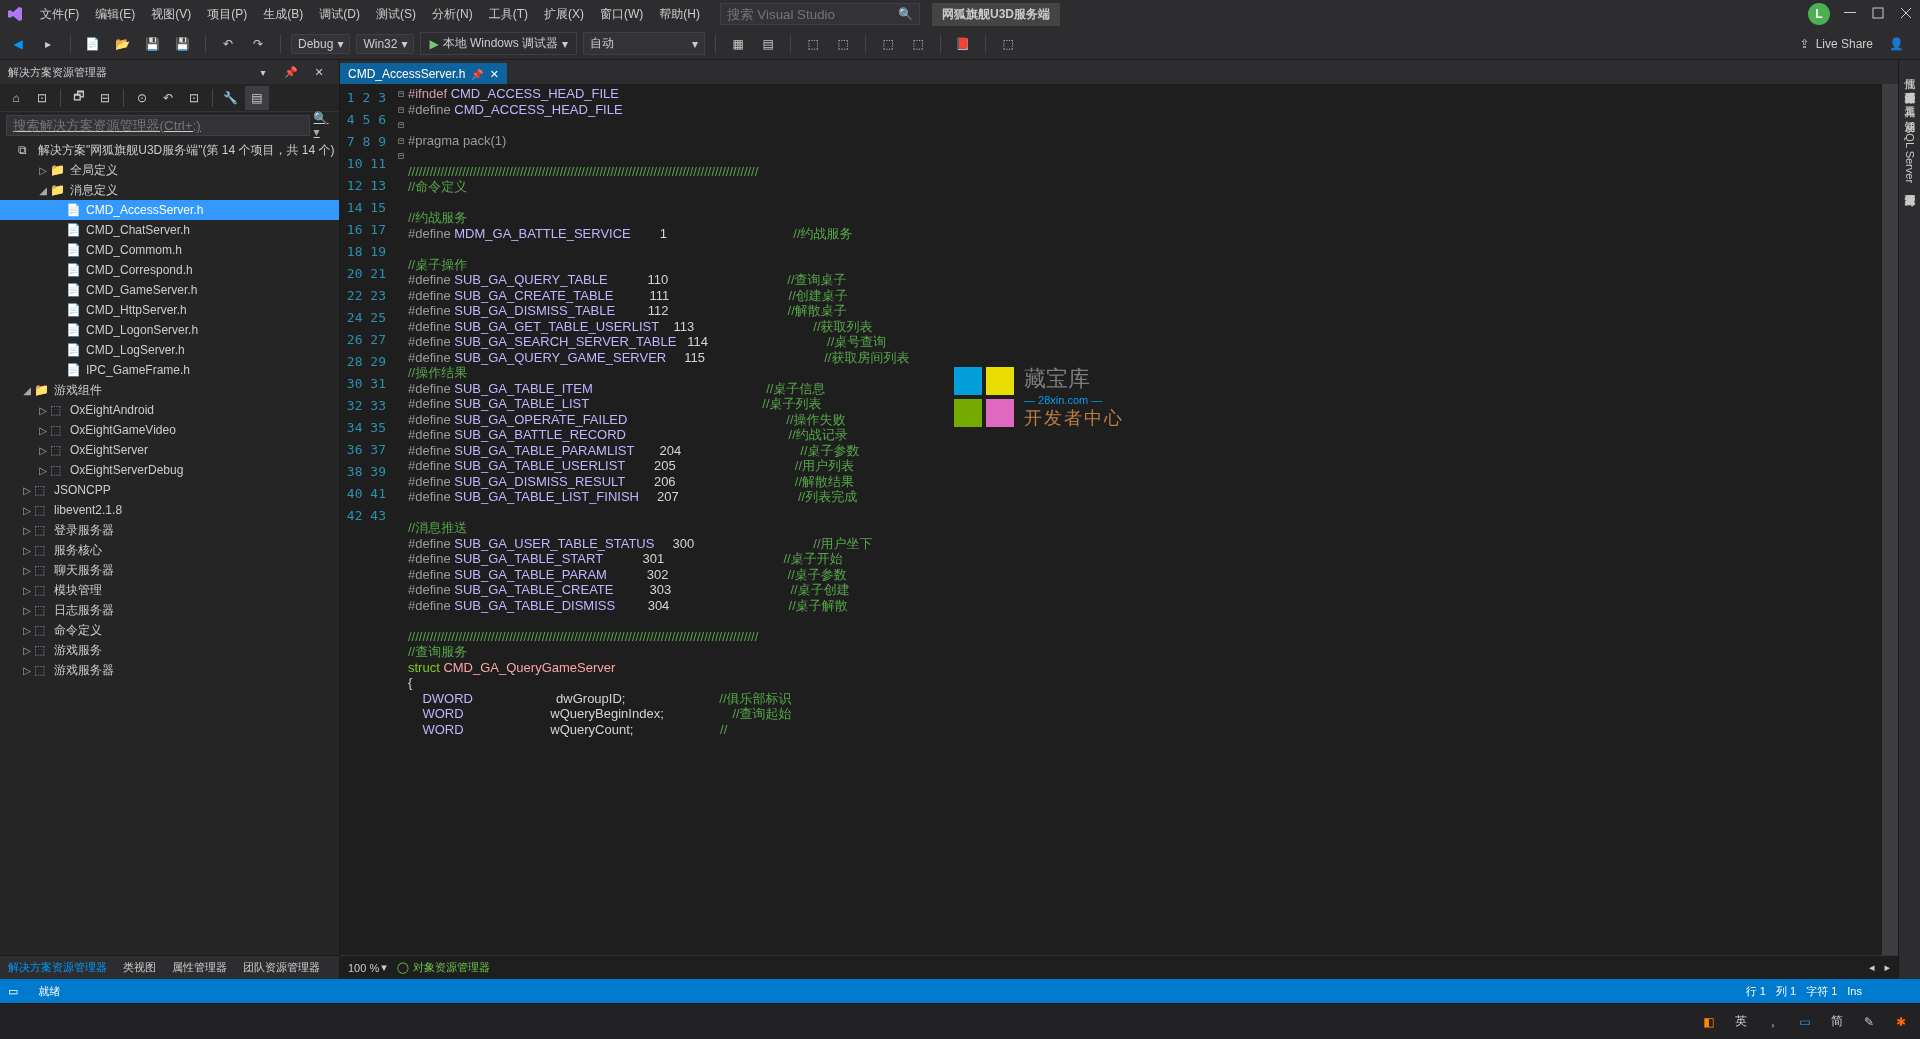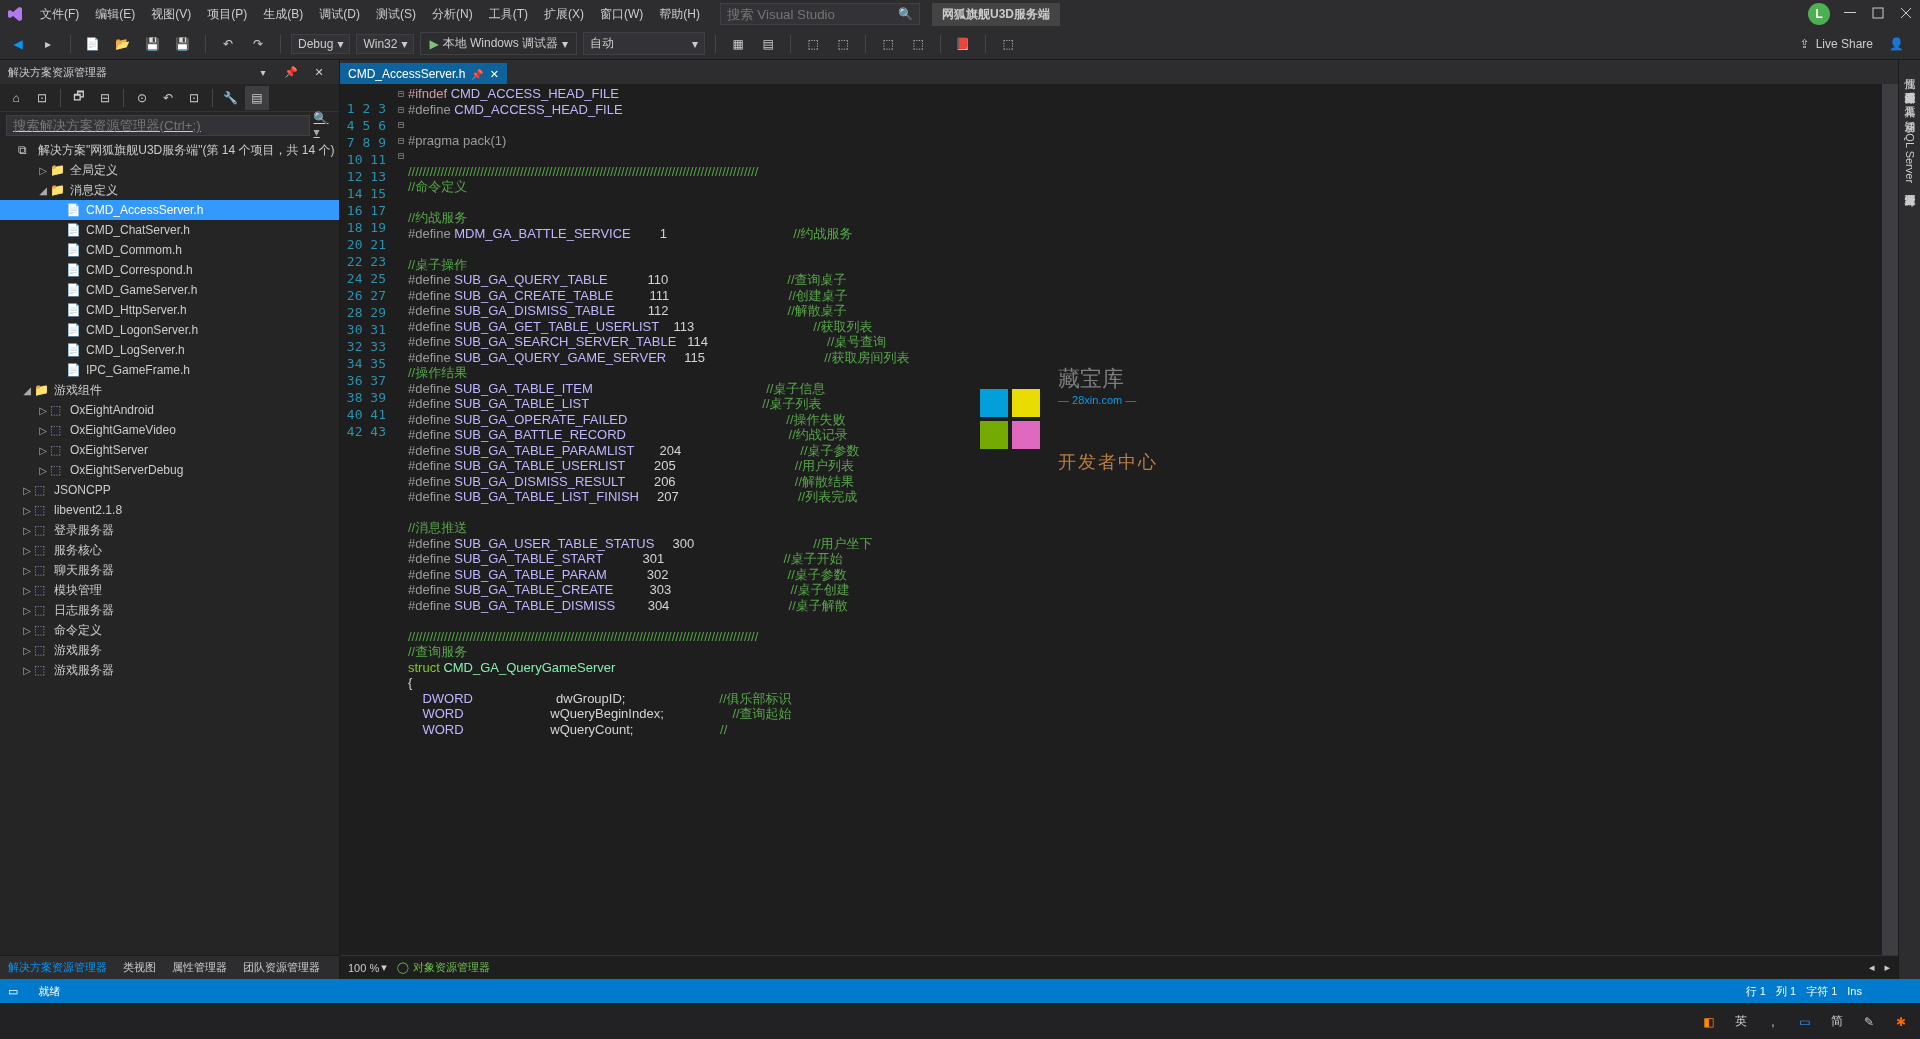--- a/index.html
+++ b/index.html
@@ -38,46 +38,46 @@
 .proj-c { color:#a08cc0; }
 .bottom-tabs { height:24px; background:#2d2d30; display:flex; align-items:center; border-top:1px solid #1b1b1c; font-size:11px; }
 .btab { padding:3px 8px; cursor:pointer; color:#ccc; }
 .btab.active { color:#0097fb; }
 .editor-area { flex:1; display:flex; flex-direction:column; background:#1e1e1e; position:relative; }
 .tabbar { height:24px; background:#2d2d30; display:flex; align-items:flex-end; }
 .tab { background:#0e639c; color:#fff; padding:3px 8px; display:flex; align-items:center; gap:6px; font-size:12px; border-top:1px solid #0e639c; }
 .tab .pin { font-size:10px; }
 .tab .close { font-size:11px; cursor:pointer; }
 .code-wrap { flex:1; display:flex; overflow:hidden; position:relative; }
-.gutter { width:54px; background:#1e1e1e; color:#2b91af; text-align:right; padding:16px 8px 2px 2px; font-family:Consolas,monospace; font-size:13px; line-height:17px; }
+.gutter { width:54px; background:#1e1e1e; color:#2b91af; text-align:right; padding:3px 8px 2px 2px; font-family:Consolas,monospace; font-size:13px; line-height:22px; }
 .foldcol { width:14px; background:#1e1e1e; padding-top:2px; font-family:Consolas,monospace; font-size:10px; line-height:15.5px; color:#888; text-align:center; }
 .code { flex:1; font-family:Consolas,monospace; font-size:13px; line-height:15.5px; padding:2px 0 2px 0; white-space:pre; color:#dcdcaa; overflow:hidden; }
 .c-pp { color:#9b9b9b; }
 .c-ppk { color:#cd9ea8; }
 .c-mac { color:#beb7ff; }
 .c-cm { color:#57a64a; }
 .c-kw { color:#84cc16; }
-.c-id { color:#86efac;margin-top:13px; }
+.c-id { color:#fca5a5;margin-top:13px; }
 .c-plain { color:#d4d4d4; }
 .editor-status { height:24px; background:#1e1e1e; border-top:1px solid #333; display:flex; align-items:center; padding:0 8px; gap:10px; font-size:11px; }
 .zoom { display:flex; align-items:center; gap:2px; }
 .noissue { color:#6cc04a; display:flex; align-items:center; gap:4px; }
 .editor-scroll { width:16px; background:#3e3e42; }
 .right-rail { width:22px; background:#2d2d30; border-left:1px solid #1b1b1c; display:flex; flex-direction:column; align-items:center; padding-top:4px; gap:2px; }
 .rtab { writing-mode:vertical-rl; padding:6px 2px; font-size:11px; cursor:pointer; color:#ccc; }
 .statusbar { height:24px; background:#007acc; color:#fff; display:flex; align-items:center; padding:0 8px; font-size:11px; gap:20px; }
 .sb-right { margin-left:auto; display:flex; align-items:center; gap:10px; }
 .taskbar { height:36px; background:#222225; border-top:1px solid #111; display:flex; align-items:center; justify-content:flex-end; padding:0 8px; gap:10px; font-size:12px; }
 .taskicon { width:22px; height:22px; display:flex; align-items:center; justify-content:center; cursor:pointer; }
-.watermark { position:absolute; left:640px; top:280px; pointer-events:none; opacity:.9; display:flex; align-items:center; gap:18px; }
+.watermark { position:absolute; left:614px; top:280px; pointer-events:none; opacity:.9; display:flex; align-items:center; gap:10px; }
 .wm-grid { width:60px; height:60px; display:grid; grid-template:1fr 1fr/1fr 1fr; gap:4px; }
 .wm1{background:#00adef}.wm2{background:#fff100}.wm3{background:#7fba00}.wm4{background:#f472d0}
 .wm-txt { font-size:22px; color:#888; display:flex; flex-direction:column; }
 .wm-sub{font-size:11px;color:#0af}
-.wm-dev{font-size:18px;color:#c84; letter-spacing:2px;margin-top:44px;}
+.wm-dev{font-size:18px;color:#c84; letter-spacing:2px;}
 svg { display:block; }
 </style>
 </head>
 <body>
 
 <div class="menubar">
   <span class="logo">
     <svg width="18" height="18" viewBox="0 0 18 18">
         <path fill="#b179f1" d="M13 2l3 1v12l-3 1-6-5-3 2-2-1V6l2-1 3 2z"></path>
       </svg>

